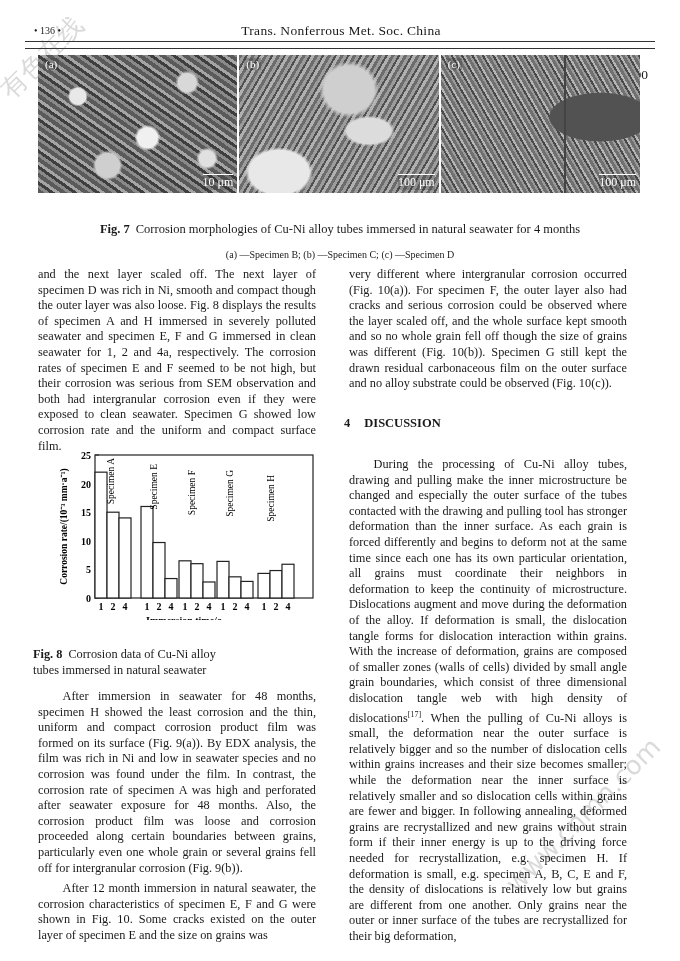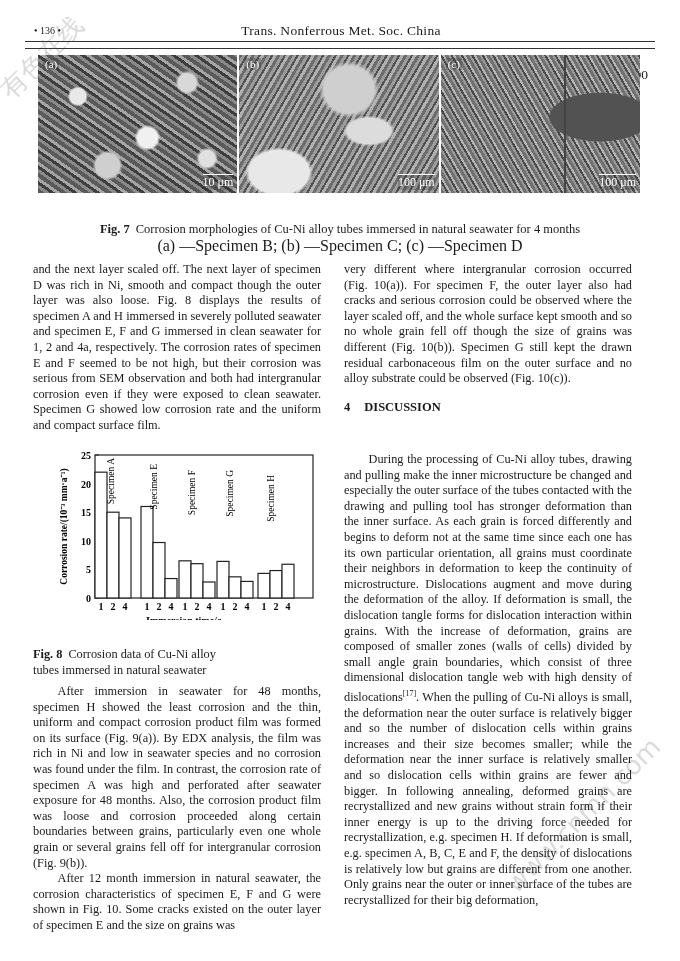--- a/index.html
+++ b/index.html
@@ -30,31 +30,31 @@
       #777; }
   .panel.c { background:
       linear-gradient(90deg, transparent 62%, #444 62% 63%, transparent 63%),
       radial-gradient(ellipse at 80% 45%, #525252 0 50px, transparent 52px),
       repeating-linear-gradient(60deg, #707070 0 3px, #999 3px 5px, #4a4a4a 5px 7px, #b5b5b5 7px 9px),
       #6a6a6a; }
   .panel .plabel { position: absolute; left: 5px; top: 3px; font-size: 11px; color: #fff; background: rgba(60,60,60,0.35); padding: 0 2px; }
   .panel .scale { position: absolute; right: 4px; bottom: 3px; font-size: 12px; color: #fff; border-top: 1.5px solid #fff; padding-top: 0; background: rgba(40,40,40,0.25); }
 
   .cap7 { position: absolute; left: 30px; top: 222px; width: 620px; text-align: center; font-size: 12.5px; }
-  .cap7 .sub { display: block; font-size: 16px; margin-top: 0; }
+  .cap7 .sub { display: block; font-size: 10px; margin-top: 12px; }
   b.fl { font-weight: bold; margin-right: 6px; }
 
   .col { position: absolute; font-size: 12.3px; line-height: 15.6px; text-align: justify; }
-  .col p { margin: 0; }
+  .col p { margin: 5px; }
   .col p.ind { text-indent: 2em; }
   .left1 { left: 33px; top: 262px; width: 288px; }
   .left2 { left: 33px; top: 684px; width: 288px; }
   .right1 { left: 344px; top: 262px; width: 288px; }
   .right2 { left: 344px; top: 452px; width: 288px; }
-  .sec { position: absolute; left: 344px; top: 400px; font-weight: bold; font-size: 12.5px; }
+  .sec { position: absolute; left: 344px; top: 416px; font-weight: bold; font-size: 12.5px; }
   .sec .n { margin-right: 14px; }
 
   .chart { position: absolute; left: 55px; top: 450px; width: 265px; height: 170px; }
   .cap8 { position: absolute; left: 33px; top: 646px; width: 288px; text-align: left; font-size: 12.3px; line-height: 16px; }
   .cap8 .l { display: block; }
 
   .wm { position: absolute; font-family: "DejaVu Sans", sans-serif; color: rgba(150,150,150,0.35); font-size: 26px; transform: rotate(-45deg); pointer-events: none; }
 </style>
 </head>
 <body>

